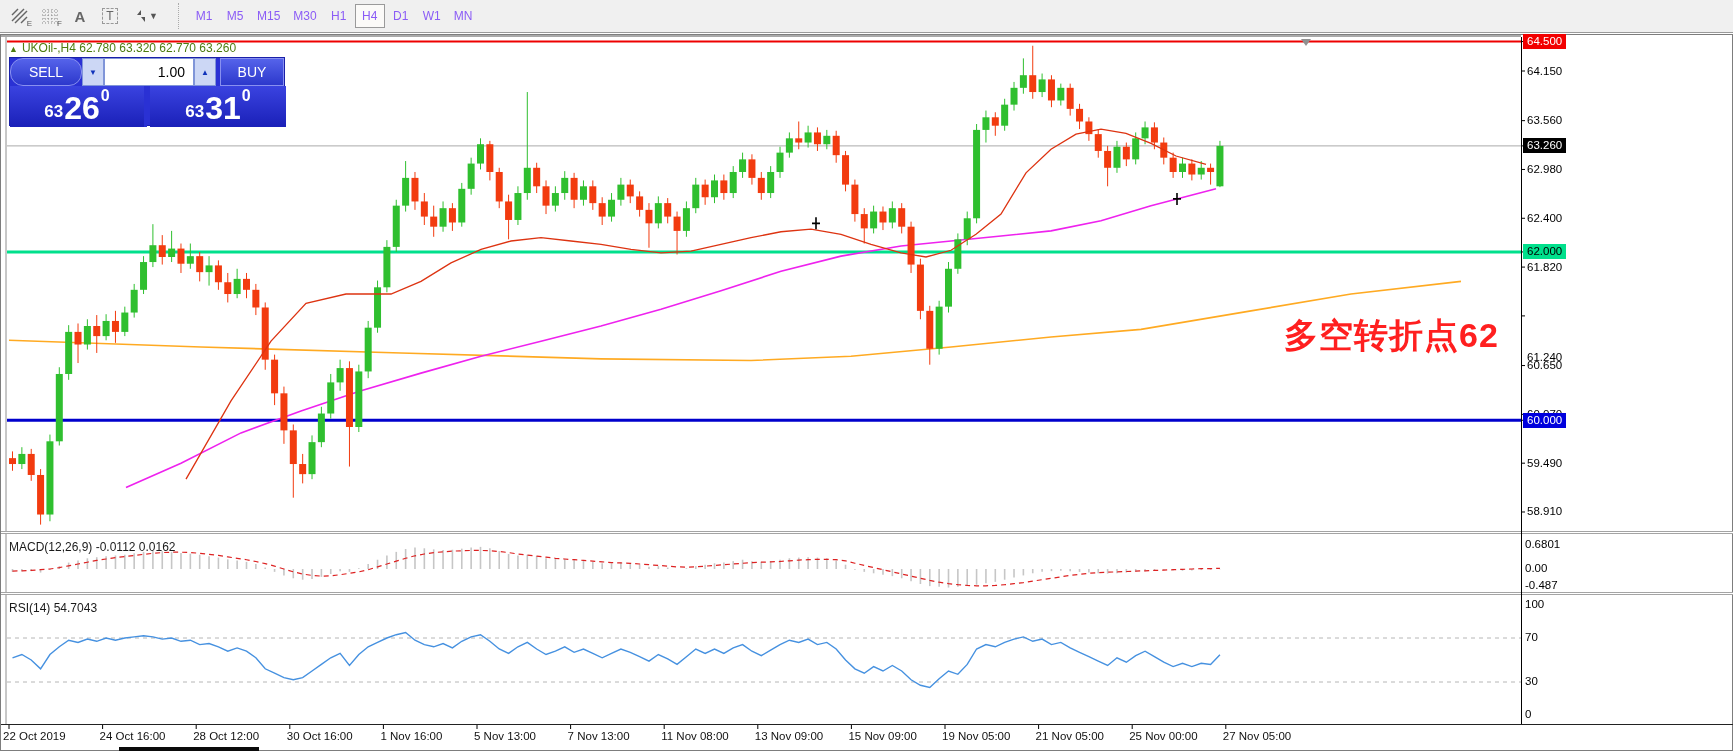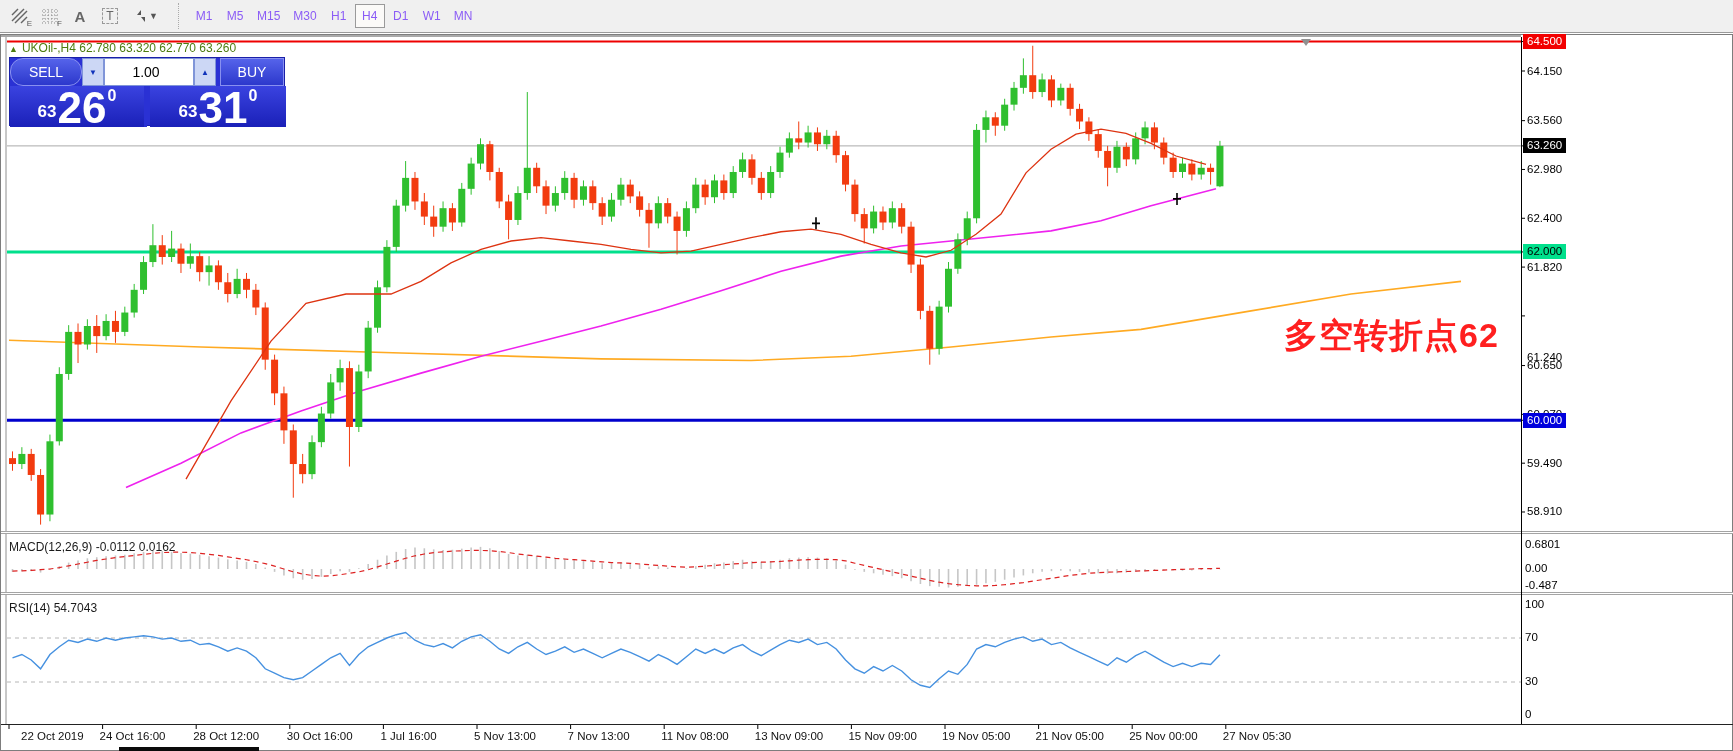--- a/index.html
+++ b/index.html
@@ -44,25 +44,25 @@
   .trade-panel{position:absolute;left:8px;top:22px;width:276px;height:69px;background:#2a31d4;
     border:1px solid #1a20a8;}
   .tp-row1{position:absolute;left:0;top:0;width:100%;height:28px;display:flex;}
   .tp-btn{height:28px;display:flex;align-items:center;justify-content:center;color:#fff;
     font-size:14px;background:linear-gradient(#5563ea,#2c38cc);border:1px solid #8890f0;cursor:default;}
   .tp-sell{width:72px;border-radius:13px;}
   .tp-buy{width:64px;margin-left:4px;}
   .tp-spin{width:22px;height:28px;background:#ccd7f5;border:1px solid #8095d8;color:#1133bb;
     font-size:8px;display:flex;align-items:center;justify-content:center;}
   .tp-input{width:90px;height:28px;border:1px solid #8095d8;background:#fff;color:#000;
-    font-size:14px;text-align:center;padding-right:8px;}
+    font-size:14px;text-align:right;padding-right:8px;}
   .tp-price{position:absolute;top:28px;height:41px;background:linear-gradient(#3a43e0,#1a20b8);
     color:#fff;display:flex;align-items:flex-end;justify-content:center;padding-bottom:2px;}
   .tp-price .small{font-size:17px;font-weight:bold;margin-bottom:3px;}
-  .tp-price .big{font-size:44px;font-weight:bold;line-height:34px;margin:0 1px;}
+  .tp-price .big{font-size:32px;font-weight:bold;line-height:34px;margin:0 1px;}
   .tp-price .sup{font-size:16px;font-weight:bold;align-self:flex-start;margin-top:1px;}
   .tp-left{left:0;width:137px;border-right:3px solid #2a31d4;}
   .tp-right{left:140px;width:136px;}
 </style>
 </head>
 <body>
 
 <div class="screen">
 
   <div class="toolbar">
@@ -612,31 +612,31 @@
         <div class="ind-label" style="top: 527px;">0.00</div>
         <div class="ind-label" style="top: 544.386px;">-0.487</div>
       </div>
     <div id="rsi-axis">
         <div class="ind-label" style="top: 563px;">100</div>
         <div class="ind-label" style="top: 596px;">70</div>
         <div class="ind-label" style="top: 640px;">30</div>
         <div class="ind-label" style="top: 673px;">0</div>
       </div>
     <div id="date-axis">
-        <div class="date-label" style="left: 20px;">22 Oct 2019</div>
+        <div class="date-label" style="left: 2px;">22 Oct 2019</div>
         <div class="date-label" style="left: 98.6px;">24 Oct 16:00</div>
         <div class="date-label" style="left: 192.2px;">28 Oct 12:00</div>
         <div class="date-label" style="left: 285.8px;">30 Oct 16:00</div>
-        <div class="date-label" style="left: 379.4px;">1 Jul 16:00</div>
+        <div class="date-label" style="left: 379.4px;">1 Nov 16:00</div>
         <div class="date-label" style="left: 473px;">5 Nov 13:00</div>
         <div class="date-label" style="left: 566.6px;">7 Nov 13:00</div>
         <div class="date-label" style="left: 660.2px;">11 Nov 08:00</div>
         <div class="date-label" style="left: 753.8px;">13 Nov 09:00</div>
         <div class="date-label" style="left: 847.4px;">15 Nov 09:00</div>
         <div class="date-label" style="left: 941px;">19 Nov 05:00</div>
         <div class="date-label" style="left: 1034.6px;">21 Nov 05:00</div>
         <div class="date-label" style="left: 1128.2px;">25 Nov 00:00</div>
-        <div class="date-label" style="left: 1221.8px;">27 Nov 05:30</div>
+        <div class="date-label" style="left: 1221.8px;">27 Nov 05:00</div>
       </div>
 
     <div class="bottom-strip"></div>
   </div>
 </div>
 
 </body></html>

